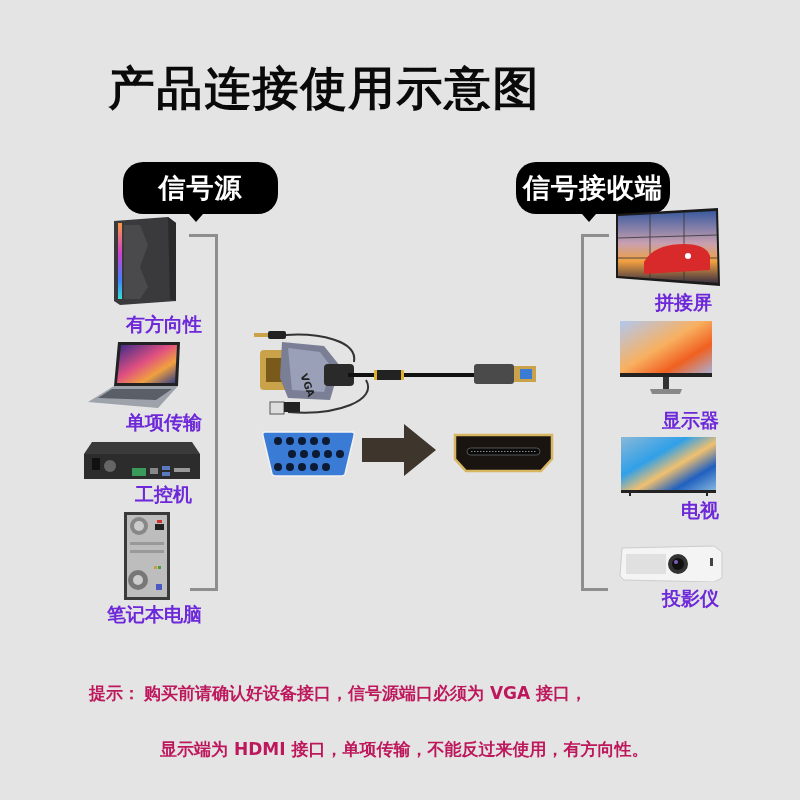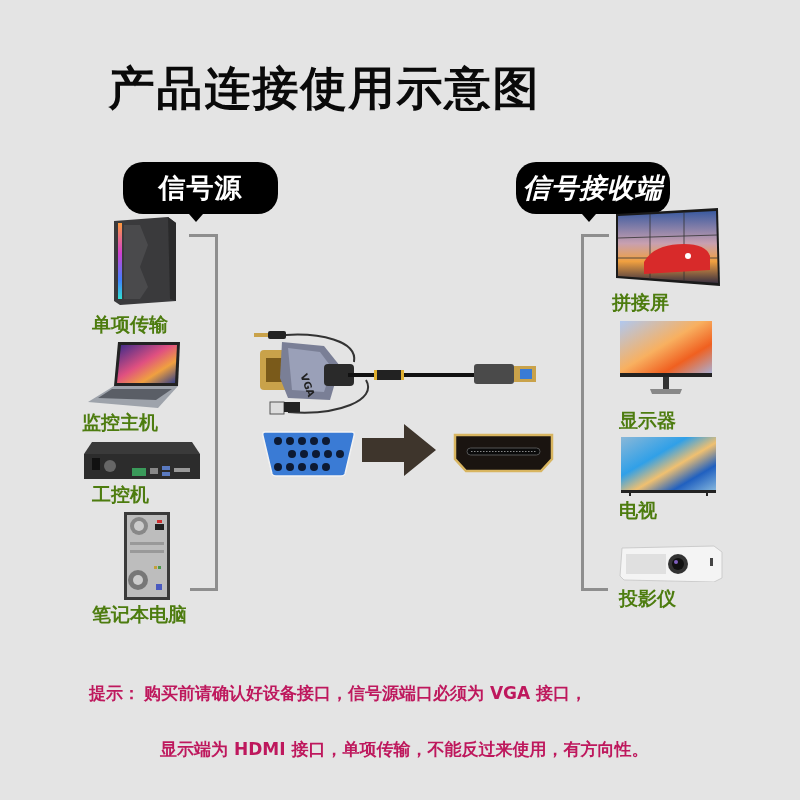--- a/index.html
+++ b/index.html
@@ -4,31 +4,31 @@
 <style>
   * { box-sizing: border-box; margin: 0; padding: 0; }
   body { width: 800px; height: 800px; background: #e4e4e4; position: relative; overflow: hidden; font-family: "DejaVu Sans", "Liberation Sans", sans-serif; color: #111; }
   .abs { position: absolute; }
   .title { left: 0; width: 649px; top: 58px; text-align: center; font-size: 46px; font-weight: bold; letter-spacing: 2px; color: #0a0a0a; }
   .badge { background: #000; color: #fff; border-radius: 20px; height: 52px; font-size: 27px; font-weight: bold; display: flex; align-items: center; justify-content: center; letter-spacing: 1px; }
   .badge::after { content: ""; position: absolute; bottom: -8px; border-left: 7px solid transparent; border-right: 7px solid transparent; border-top: 8px solid #000; }
   .badge.left::after { left: 66px; }
   .badge.right::after { left: 66px; }
   .line { background: #8e8e8e; }
-  .lbl { font-size: 19px; font-weight: bold; text-align: left; color: #4d7c0f; }
+  .lbl { font-size: 19px; font-weight: bold; text-align: right; color: #6d28d9; }
   .note { font-size: 17px; font-weight: bold; color: #be185d; }
 </style>
 </head>
 <body>
 
 <div class="abs title">产品连接使用示意图</div>
 
 <div class="abs badge left" style="left:123px; top:162px; width:155px;">信号源</div>
 
-<div class="abs badge right" style="left:516px; top:162px; width:154px;font-style:italic;">信号接收端</div>
+<div class="abs badge right" style="left:516px; top:162px; width:154px;">信号接收端</div>
 
 <div class="abs line" style="left:189px; top:234px; width:29px; height:3px;"></div>
 <div class="abs line" style="left:215px; top:234px; width:3px; height:357px;"></div>
 <div class="abs line" style="left:190px; top:588px; width:28px; height:3px;"></div>
 
 <div class="abs line" style="left:581px; top:234px; width:28px; height:3px;"></div>
 <div class="abs line" style="left:581px; top:234px; width:3px; height:357px;"></div>
 <div class="abs line" style="left:581px; top:588px; width:27px; height:3px;"></div>
 
 <div class="abs" style="left:110px; top:215px; width:68px; height:92px;">
@@ -40,39 +40,39 @@
     <defs>
         <linearGradient id="rgb" x1="0" y1="0" x2="0" y2="1">
           <stop offset="0" stop-color="#ff9a3c"></stop>
           <stop offset=".4" stop-color="#d040d0"></stop>
           <stop offset=".75" stop-color="#4080ff"></stop>
           <stop offset="1" stop-color="#30e0d0"></stop>
         </linearGradient>
       </defs>
   </svg>
 </div>
-<div class="abs lbl" style="left:92px; width:110px; top:312px;">单项传输</div>
+<div class="abs lbl" style="left:92px; width:110px; top:312px;">有方向性</div>
 
 <div class="abs" style="left:88px; top:340px; width:95px; height:70px;">
   <svg width="95" height="70" viewBox="0 0 95 70">
     <polygon points="30,2 92,2 90,46 26,46" fill="#222"></polygon>
     <polygon points="33,5 89,5 87,43 29,43" fill="url(#lap)"></polygon>
     <polygon points="26,46 90,46 70,68 0,62" fill="#9ea3ab"></polygon>
     <polygon points="24,49 84,49 68,60 10,58" fill="#5a5e66"></polygon>
     <defs>
         <linearGradient id="lap" x1="0" y1="0" x2="1" y2="1">
           <stop offset="0" stop-color="#3a2a8a"></stop>
           <stop offset=".45" stop-color="#e05080"></stop>
           <stop offset=".7" stop-color="#f0a040"></stop>
           <stop offset="1" stop-color="#2a3a8a"></stop>
         </linearGradient>
       </defs>
   </svg>
 </div>
-<div class="abs lbl" style="left:82px; width:120px; top:410px;">监控主机</div>
+<div class="abs lbl" style="left:82px; width:120px; top:410px;">单项传输</div>
 
 <div class="abs" style="left:84px; top:442px; width:116px; height:37px;">
   <svg width="116" height="37" viewBox="0 0 116 37">
     <polygon points="8,0 108,0 116,12 0,12" fill="#3a3a3a"></polygon>
     <rect x="0" y="12" width="116" height="25" fill="#2c2c2c"></rect>
     <rect x="8" y="16" width="8" height="12" fill="#111"></rect>
     <circle cx="26" cy="24" r="6" fill="#666"></circle>
     <rect x="48" y="26" width="14" height="8" fill="#3a9a5a"></rect>
     <rect x="66" y="26" width="8" height="6" fill="#888"></rect>
     <rect x="78" y="24" width="8" height="4" fill="#5a7ac0"></rect>

